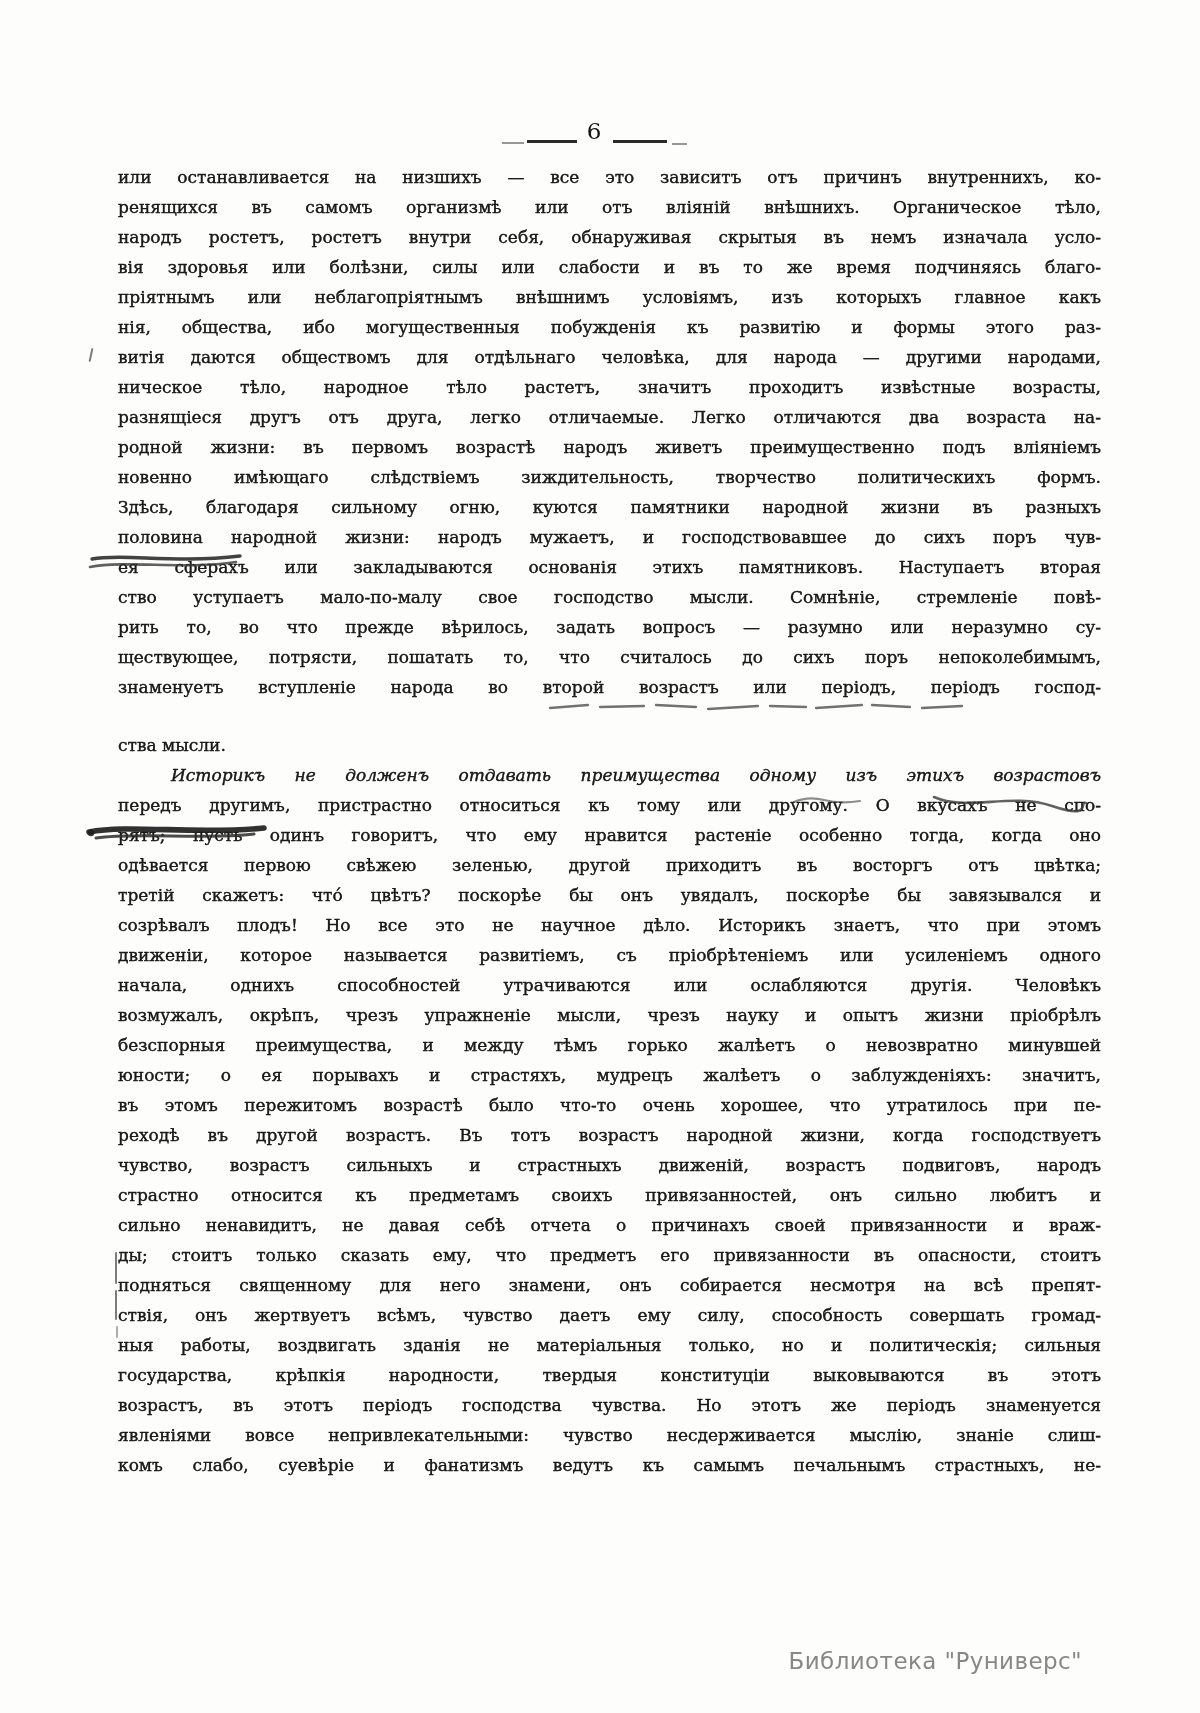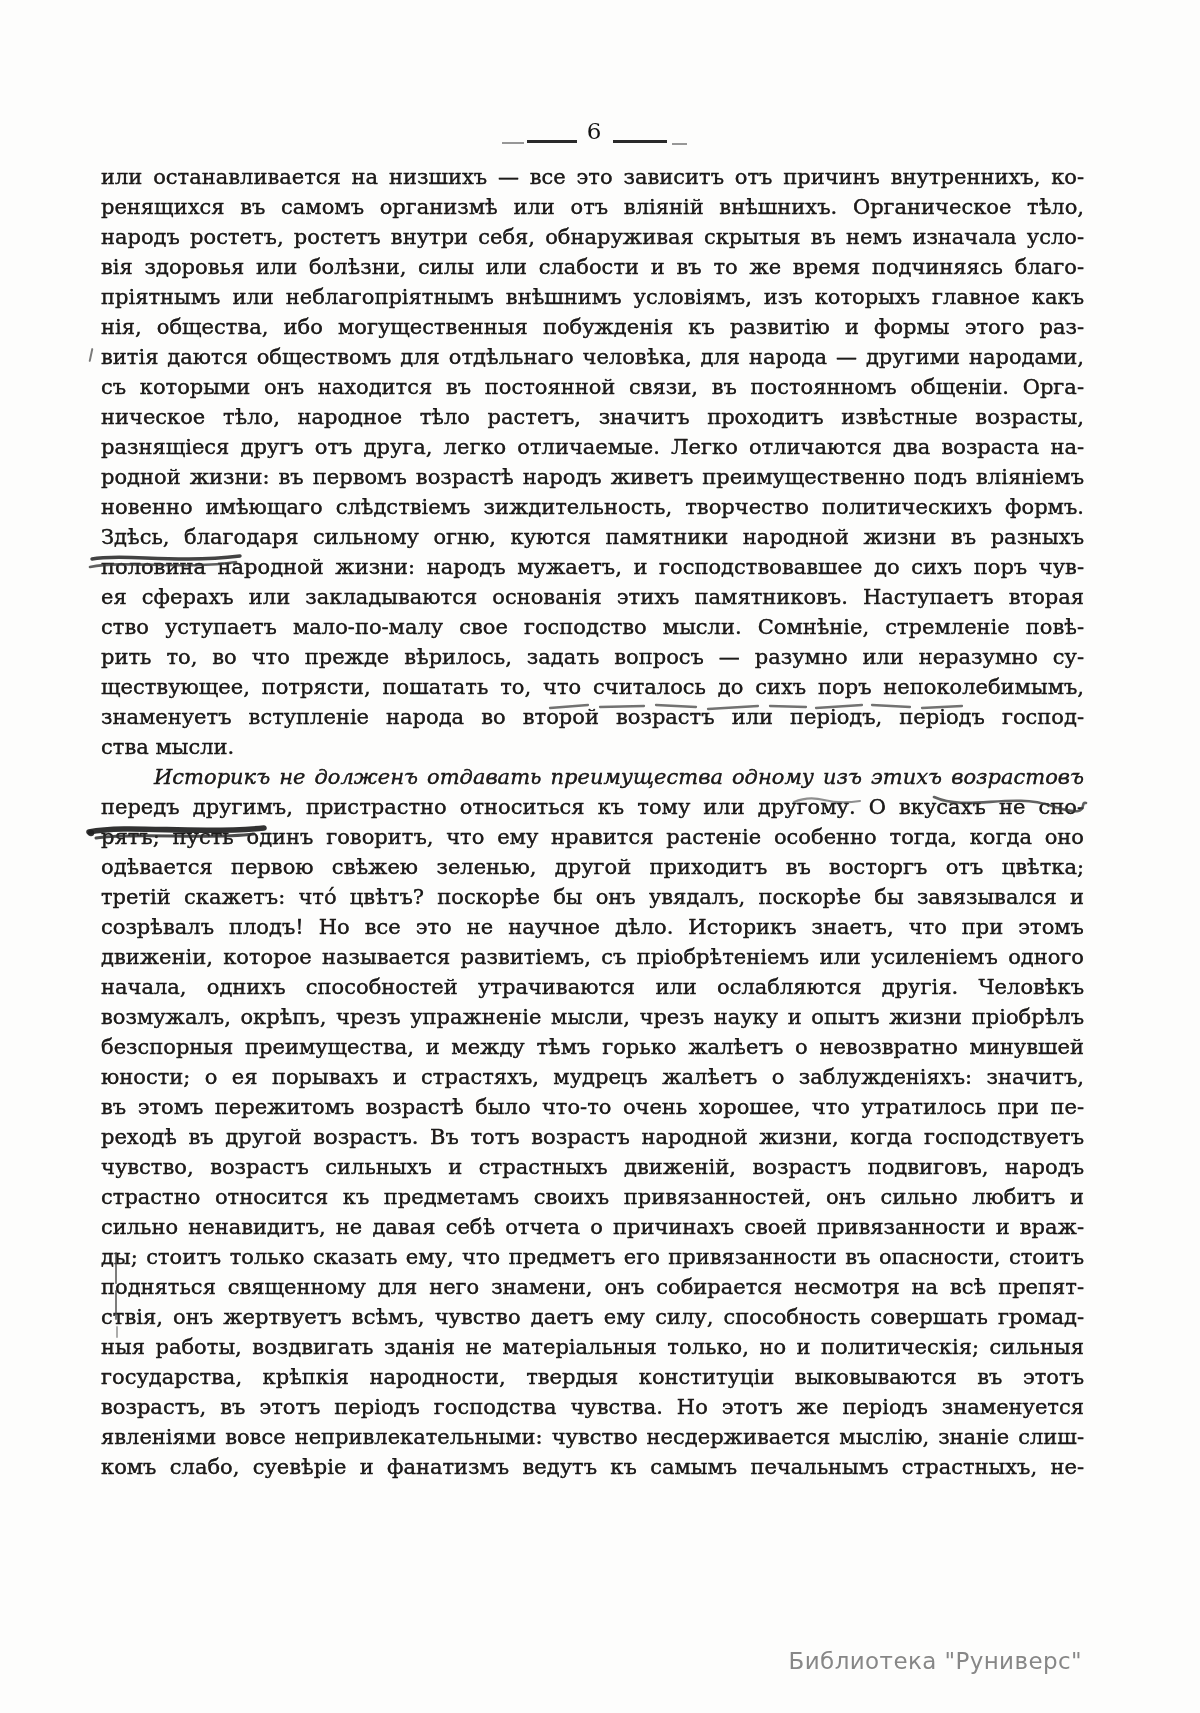--- a/index.html
+++ b/index.html
@@ -18,36 +18,36 @@
   .pn-num {
     position: absolute;
     left: 574px; top: 118px; width: 40px;
     text-align: center;
     font-size: 23px;
     color: #141414;
   }
   
   .text-block {
     position: absolute;
-    left: 101px;
+    left: 118px;
     top: 162px;
     width: 983px;
-    font-size: 21px;
+    font-size: 17px;
     line-height: 30px;
     -webkit-text-stroke: 0.3px #1d1b1a;
     text-shadow: 0 0 0.4px rgba(25,23,22,0.55);
   }
   .tline {
     text-align: justify;
     text-align-last: justify;
     white-space: normal;
     height: 30px;
     overflow: visible;
   }
-  .para1 .tline:last-child { text-align-last: left; }
+  .para1 .tline:last-child { text-align-last: left; margin-top: 28px; }
   .para2 .tline:first-child { text-indent: 53px; font-style: italic; }
   
   .mark { position: absolute; pointer-events: none; }
   .pencil-v { position: absolute; width: 2px; background: #4a4a4a; opacity: 0.72; border-radius: 1px; }
   .pencil-v.faint { opacity: 0.45; }
   .pencil-tick {
     position: absolute;
     width: 2px; height: 14px;
     background: #4e4e4e; opacity: 0.75;
     border-radius: 2px;
@@ -79,21 +79,20 @@
 
   <div class="text-block">
     <div class="para para1">
         <div class="tline">или останавливается на низшихъ — все это зависитъ отъ причинъ внутреннихъ, ко-</div>
         <div class="tline">ренящихся въ самомъ организмѣ или отъ вліяній внѣшнихъ. Органическое тѣло,</div>
         <div class="tline">народъ ростетъ, ростетъ внутри себя, обнаруживая скрытыя въ немъ изначала усло-</div>
         <div class="tline">вія здоровья или болѣзни, силы или слабости и въ то же время подчиняясь благо-</div>
         <div class="tline">пріятнымъ или неблагопріятнымъ внѣшнимъ условіямъ, изъ которыхъ главное какъ</div>
         <div class="tline">нія, общества, ибо могущественныя побужденія къ развитію и формы этого раз-</div>
         <div class="tline">витія даются обществомъ для отдѣльнаго человѣка, для народа — другими народами,</div>
-        <div class="tline">съ которыми онъ находится въ постоянной связи, въ постоянномъ общеніи. Орга-</div>
         <div class="tline">ническое тѣло, народное тѣло растетъ, значитъ проходитъ извѣстные возрасты,</div>
         <div class="tline">разнящіеся другъ отъ друга, легко отличаемые. Легко отличаются два возраста на-</div>
         <div class="tline">родной жизни: въ первомъ возрастѣ народъ живетъ преимущественно подъ вліяніемъ</div>
         <div class="tline">новенно имѣющаго слѣдствіемъ зиждительность, творчество политическихъ формъ.</div>
         <div class="tline">Здѣсь, благодаря сильному огню, куются памятники народной жизни въ разныхъ</div>
         <div class="tline">половина народной жизни: народъ мужаетъ, и господствовавшее до сихъ поръ чув-</div>
         <div class="tline">ея сферахъ или закладываются основанія этихъ памятниковъ. Наступаетъ вторая</div>
         <div class="tline">ство уступаетъ мало-по-малу свое господство мысли. Сомнѣніе, стремленіе повѣ-</div>
         <div class="tline">рить то, во что прежде вѣрилось, задать вопросъ — разумно или неразумно су-</div>
         <div class="tline">ществующее, потрясти, пошатать то, что считалось до сихъ поръ непоколебимымъ,</div>

